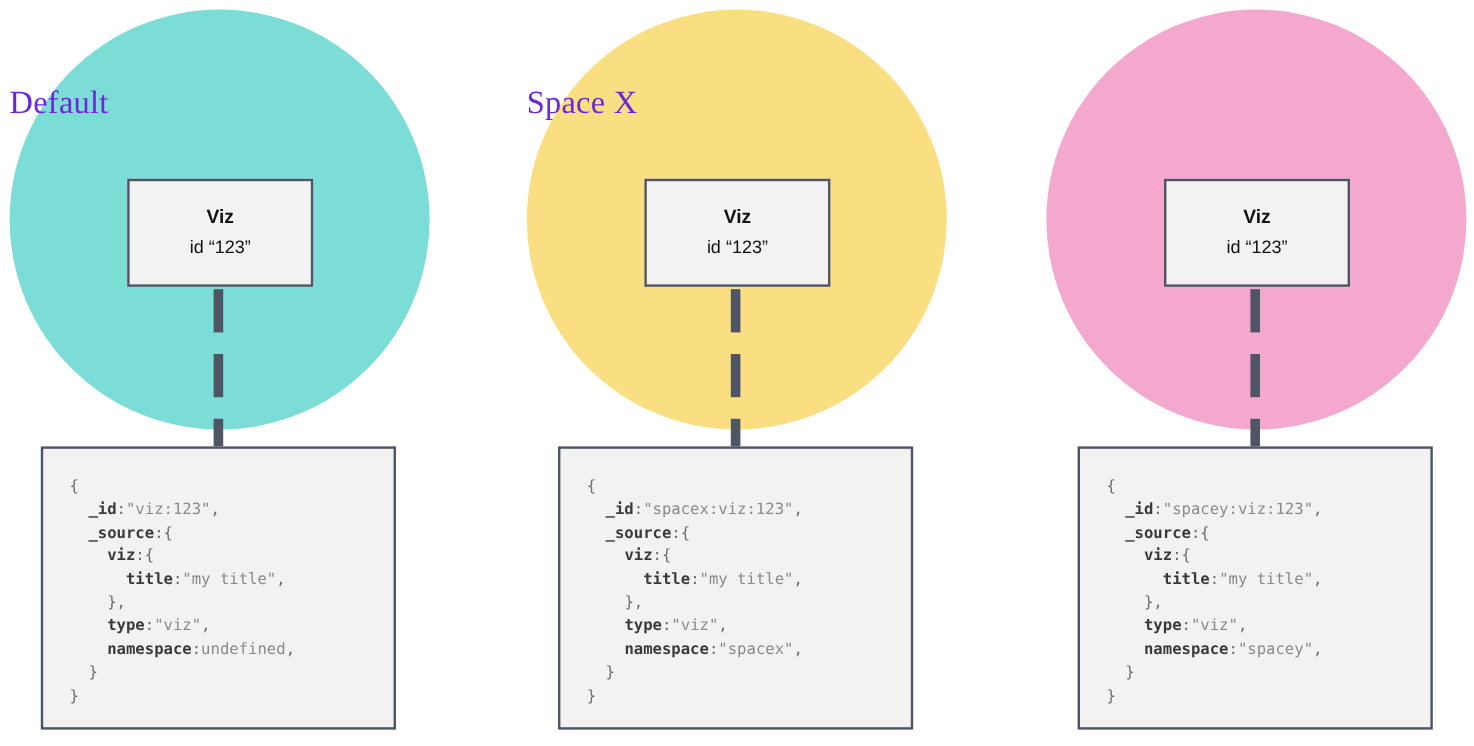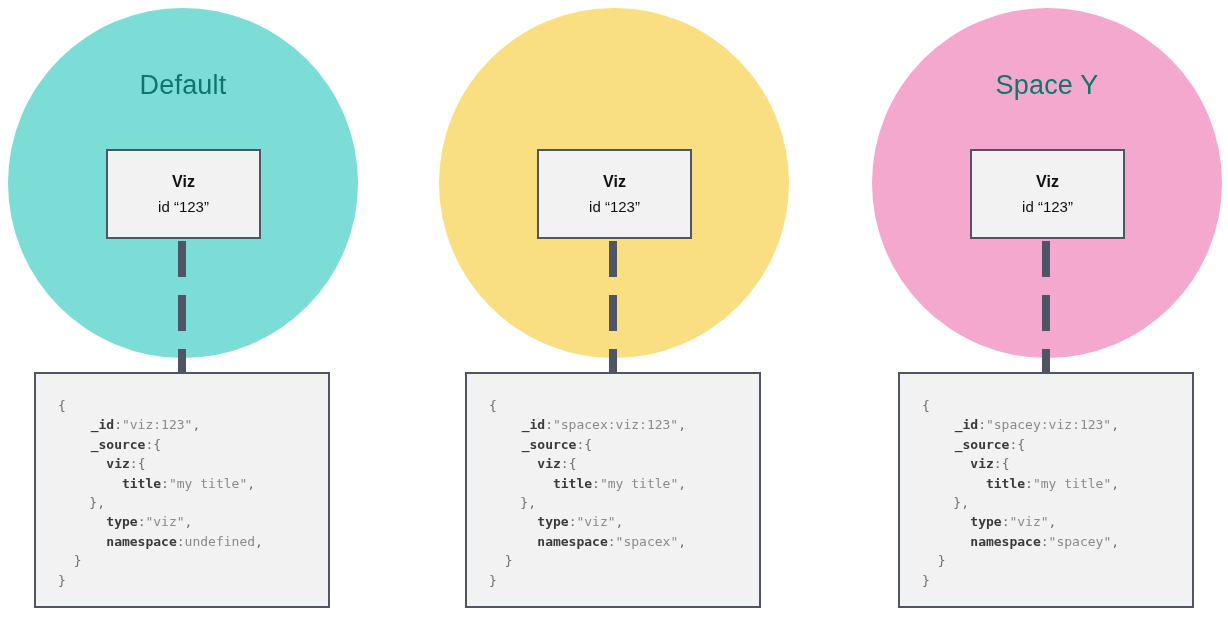--- a/index.html
+++ b/index.html
@@ -38,26 +38,27 @@
     top: 8px;
     width: 350px;
     height: 350px;
     border-radius: 50%;
   }
   .space-label {
     position: absolute;
     left: 35px;
     top: 69px;
     width: 350px;
-    text-align: center;
+    text-align: left;
     font-size: 27px;
     line-height: 32px;
-    color: #0f766e;
+    color: #6d28d9;
     letter-spacing: 0.2px;
     white-space: nowrap;
+    font-family: Liberation Serif, serif;
   }
 
   
   .viz-box {
     position: absolute;
     left: 133px;
     top: 149px;
     width: 155px;
     height: 90px;
     background: #F2F2F2;
@@ -111,21 +112,21 @@
     padding: 22px 0 0 22px;
   }
   pre.code {
     margin: 0;
     font-family: "DejaVu Sans Mono", "Liberation Mono", monospace;
     font-size: 13px;
     line-height: 19.4px;
     color: #4A4A4A;
     white-space: pre;
   }
-  pre.code .k  { color: #3A3A3A; font-weight: bold; margin-left: 17px; }
+  pre.code .k  { color: #3A3A3A; font-weight: bold; }
   pre.code .p  { color: #6E6E6E; }
   pre.code .v  { color: #8A8A8A; }
   pre.code .b  { color: #6E6E6E; }
 </style>
 </head>
 <body>
 
 <div id="canvas">
 
   <div class="column" id="col-0">
@@ -152,20 +153,21 @@
     <span class="b">},</span>
     <span class="k">type</span><span class="p">:</span><span class="v">"viz"</span><span class="p">,</span>
     <span class="k">namespace</span><span class="p">:</span><span class="v">undefined</span><span class="p">,</span>
   <span class="b">}</span>
 <span class="b">}</span></pre>
     </div>
   </div>
 
   <div class="column" id="col-1">
     <div class="space-circle" style="background: rgb(250, 223, 130);"></div>
+    <div class="space-label">Space X</div>
 
     <div class="viz-box">
       <div class="viz-title">Viz</div>
       <div class="viz-sub">id “123”</div>
     </div>
 
     <div class="connector">
       <span class="d1"></span>
         <span class="d2"></span>
         <span class="d3"></span>
@@ -180,21 +182,20 @@
     <span class="b">},</span>
     <span class="k">type</span><span class="p">:</span><span class="v">"viz"</span><span class="p">,</span>
     <span class="k">namespace</span><span class="p">:</span><span class="v">"spacex"</span><span class="p">,</span>
   <span class="b">}</span>
 <span class="b">}</span></pre>
     </div>
   </div>
 
   <div class="column" id="col-2">
     <div class="space-circle" style="background: rgb(245, 168, 206);"></div>
-    <div class="space-label">Space Y</div>
 
     <div class="viz-box">
       <div class="viz-title">Viz</div>
       <div class="viz-sub">id “123”</div>
     </div>
 
     <div class="connector">
       <span class="d1"></span>
         <span class="d2"></span>
         <span class="d3"></span>

